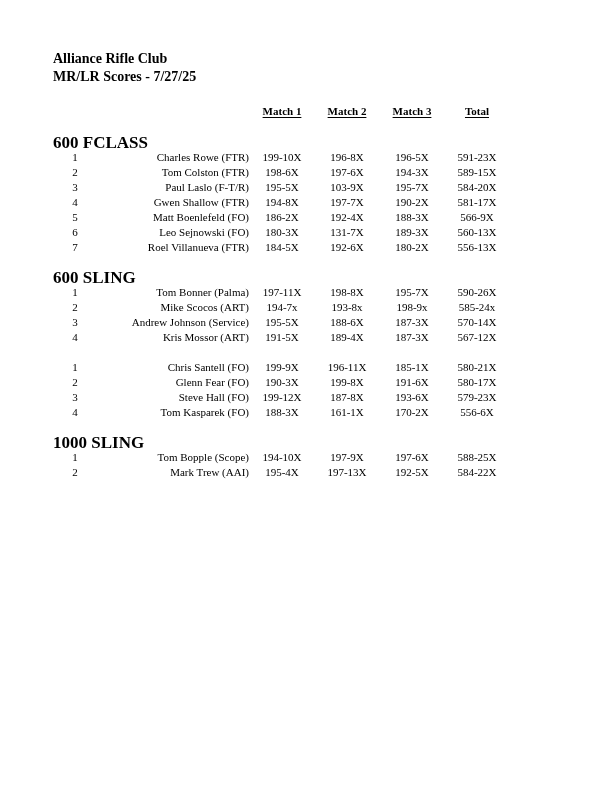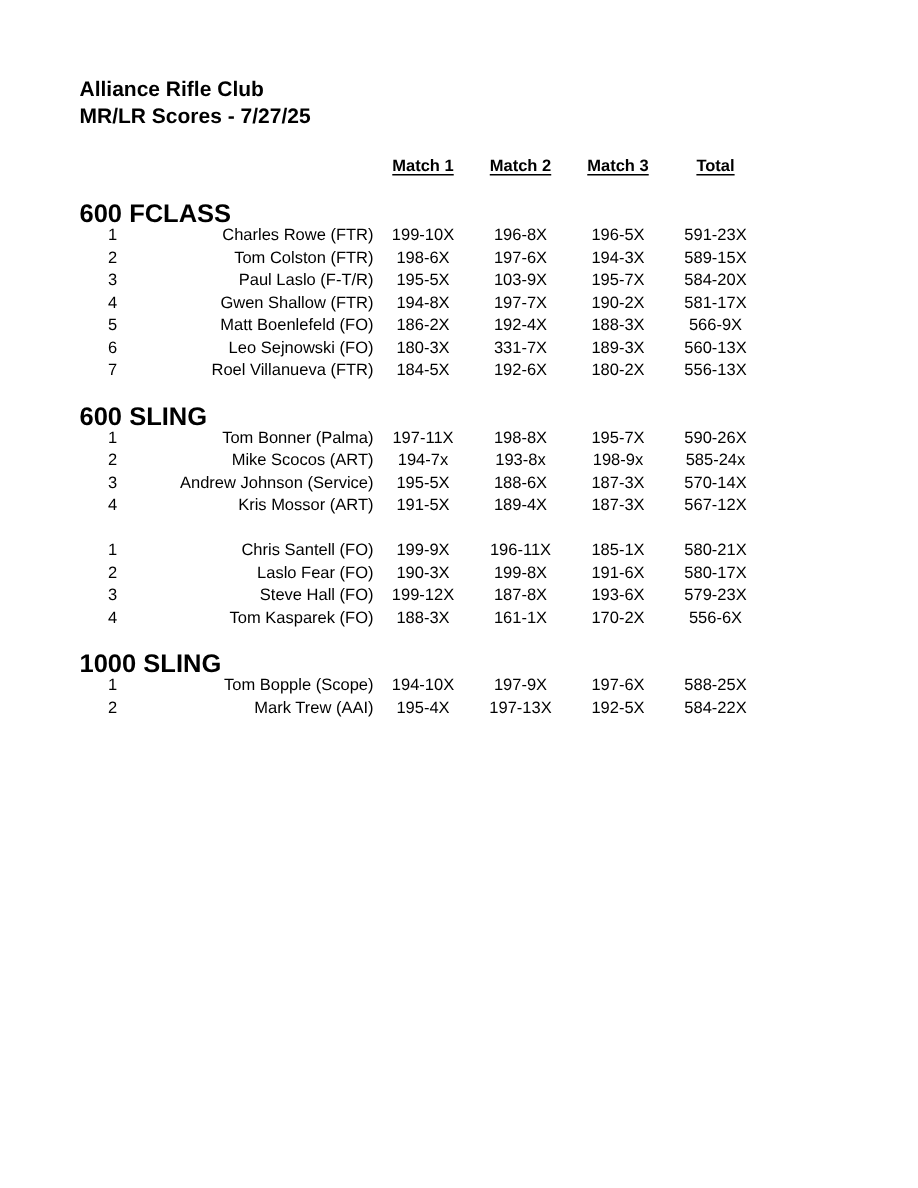--- a/index.html
+++ b/index.html
@@ -6,21 +6,21 @@
     margin: 0;
     padding: 0;
     background: #ffffff;
   }
   .page {
     position: relative;
     width: 536px;
     height: 792px;
     background: #ffffff;
     color: #000000;
-    font-family: Liberation Sans, sans-serif;
+    font-family: Liberation Serif, serif;
     overflow: hidden;
   }
   .title-block {
     position: absolute;
     left: 53px;
     top: 50px;
     font-size: 14px;
     font-weight: 700;
     line-height: 18px;
     white-space: nowrap;
@@ -122,21 +122,21 @@
     <span class="cell score m1">186-2X</span>
     <span class="cell score m2">192-4X</span>
     <span class="cell score m3">188-3X</span>
     <span class="cell score total">566-9X</span>
   </div>
 
   <div class="grid-row">
     <span class="cell place">6</span>
     <span class="cell name">Leo Sejnowski (FO)</span>
     <span class="cell score m1">180-3X</span>
-    <span class="cell score m2">331-7X</span>
+    <span class="cell score m2">131-7X</span>
     <span class="cell score m3">189-3X</span>
     <span class="cell score total">560-13X</span>
   </div>
 
   <div class="grid-row">
     <span class="cell place">7</span>
     <span class="cell name">Roel Villanueva (FTR)</span>
     <span class="cell score m1">184-5X</span>
     <span class="cell score m2">192-6X</span>
     <span class="cell score m3">180-2X</span>
@@ -192,21 +192,21 @@
     <span class="cell place">1</span>
     <span class="cell name">Chris Santell (FO)</span>
     <span class="cell score m1">199-9X</span>
     <span class="cell score m2">196-11X</span>
     <span class="cell score m3">185-1X</span>
     <span class="cell score total">580-21X</span>
   </div>
 
   <div class="grid-row">
     <span class="cell place">2</span>
-    <span class="cell name">Laslo Fear (FO)</span>
+    <span class="cell name">Glenn Fear (FO)</span>
     <span class="cell score m1">190-3X</span>
     <span class="cell score m2">199-8X</span>
     <span class="cell score m3">191-6X</span>
     <span class="cell score total">580-17X</span>
   </div>
 
   <div class="grid-row">
     <span class="cell place">3</span>
     <span class="cell name">Steve Hall (FO)</span>
     <span class="cell score m1">199-12X</span>

